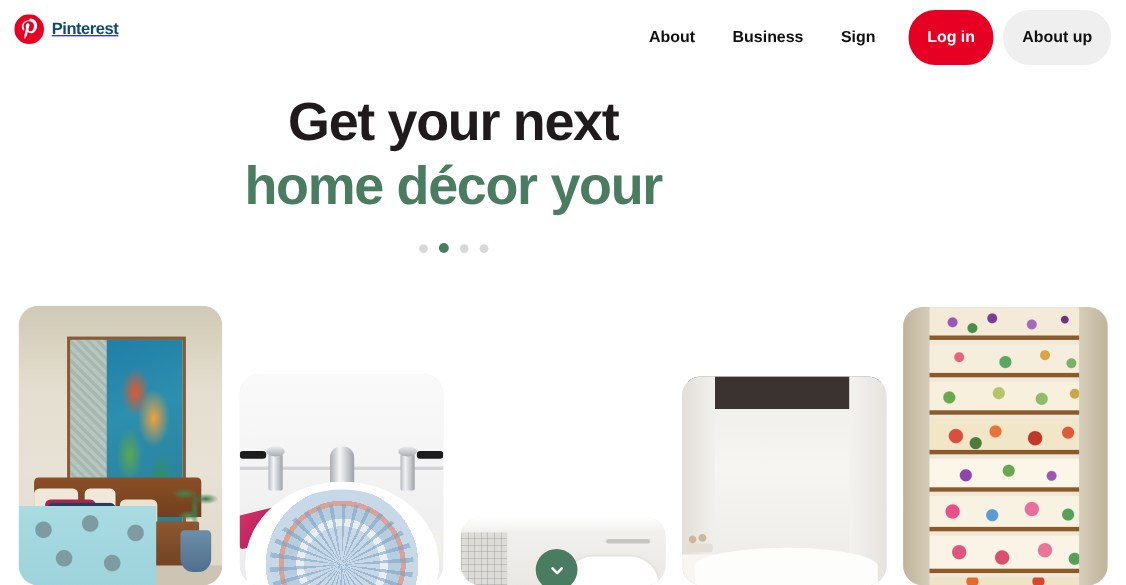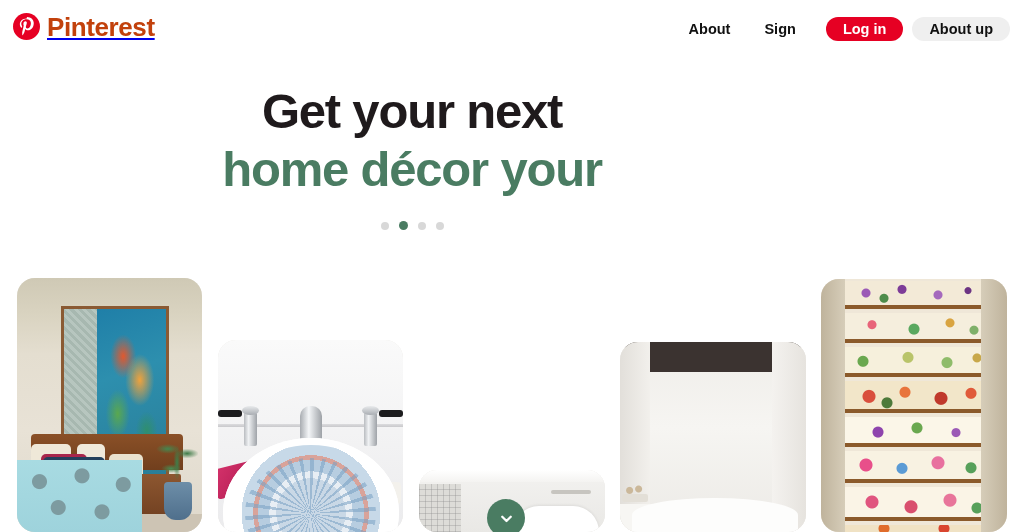--- a/index.html
+++ b/index.html
@@ -14,35 +14,35 @@
   .header {
     position:absolute; top:0; left:0; width:1024px; height:58px;
     display:flex; align-items:center; z-index:30;
   }
   .brand {
     position:absolute; left:13px; top:13px;
     display:flex; align-items:center; gap:7px;
   }
   .brand-mark { width:27px; height:27px; display:block; }
   .brand-name {
-    font-size:26px; font-weight:bold; color:#c2410c;
+    font-size:15px; font-weight:bold; color:#0c4a6e;
     letter-spacing:-0.4px; line-height:1;
   }
   .nav {
     position:absolute; right:14px; top:9px;
     display:flex; align-items:center; gap:0px;
   }
   .nav-link {
     font-size:14.5px; font-weight:bold; color:#111111;
     padding:0 17px; line-height:40px; text-decoration:none;
     white-space:nowrap;
   }
   .btn {
     border:none; border-radius:24px; font-weight:bold;
-    font-size:14.5px; height:24px; padding:0 17px;
+    font-size:14.5px; height:50px; padding:0 17px;
     cursor:pointer; white-space:nowrap;
     font-family:"Liberation Sans", sans-serif;
   }
   .btn-login { background:#e60023; color:#ffffff; margin-left:13px; }
   .btn-signup { background:#efefef; color:#111111; margin-left:9px; }
 
   
   .hero {
     position:absolute; top:82px; left:0; width:824px;
     text-align:center; z-index:20;
@@ -371,20 +371,21 @@
       <svg width="27" height="27" viewBox="0 0 24 24" aria-hidden="true">
         <circle cx="12" cy="12" r="12" fill="#e60023"></circle>
         <path d="M12.2 4.9c-4 0-6.1 2.6-6.1 5.1 0 1.2.5 2.6 1.5 3.1.2.1.3 0 .3-.2l.2-.9c.05-.2 0-.3-.1-.45-.4-.5-.6-1.1-.6-1.8 0-2.2 1.7-4.2 4.5-4.2 2.4 0 4 1.4 4 3.4 0 2.6-1.2 4.8-3 4.8-.95 0-1.7-.8-1.45-1.8.3-1.2.85-2.4.85-3.25 0-.75-.4-1.4-1.25-1.4-1 0-1.8 1-1.8 2.4 0 .9.3 1.5.3 1.5l-1.2 5c-.35 1.5-.05 3.3 0 3.5 0 .1.15.15.2.05.1-.1 1.3-1.6 1.7-3.1l.65-2.5c.35.65 1.3 1.2 2.35 1.2 3.1 0 5.2-2.8 5.2-6.5 0-2.8-2.4-5.4-6.05-5.4z" fill="#ffffff"></path>
       </svg>
     </span>
     <span class="brand-name">Pinterest</span>
   </a>
 
   <nav class="nav">
     <a class="nav-link" href="#">About</a>
+    <a class="nav-link" href="#">Business</a>
     <a class="nav-link" href="#">Sign</a>
     <button class="btn btn-login">Log in</button>
     <button class="btn btn-signup">About up</button>
   </nav>
 </div>
 
 <div class="hero">
   <div class="hero-line hero-line-1">Get your next</div>
   <div class="hero-line hero-line-2">home décor your</div>
 

